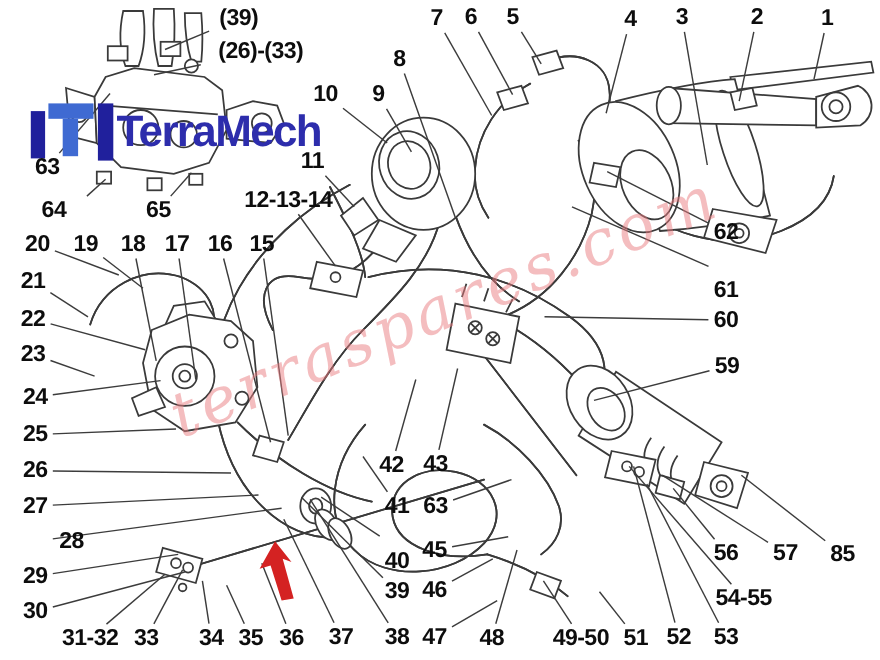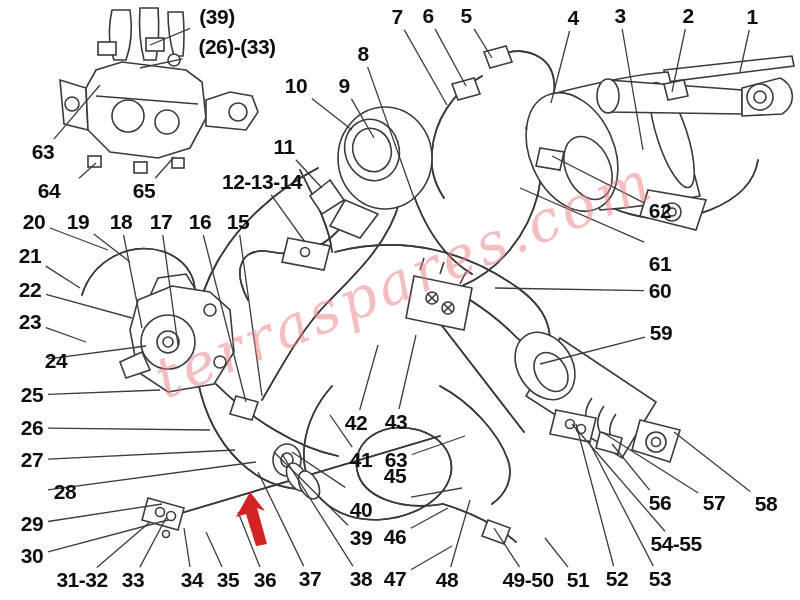--- a/index.html
+++ b/index.html
@@ -260,20 +260,29 @@
         <line x1="644.0" y1="290.7" x2="495" y2="288"></line>
         <line x1="644.1" y1="242.1" x2="520" y2="188"></line>
         <line x1="644.1" y1="202.9" x2="552" y2="156"></line>
       </g>
 
     <polygon id="red-arrow" points="250,492 236,517 246,514 256,546 267,544 257,508 265,511" stroke="none" fill="#d42222"></polygon>
   </svg>
 
   <div class="watermark">terraspares.com</div>
 
+  <div class="logo">
+    <div class="logo-mark">
+      <div class="b1"></div>
+        <div class="b2top"></div>
+        <div class="b2stem"></div>
+        <div class="b3"></div>
+    </div>
+    <span class="logo-text">TerraMech</span>
+  </div>
 
   <div id="callouts">
       <div class="callout" style="left: 217px; top: 17px;">(39)</div>
       <div class="callout" style="left: 237px; top: 47px;">(26)-(33)</div>
       <div class="callout" style="left: 43px; top: 152px;">63</div>
       <div class="callout" style="left: 49px; top: 191px;">64</div>
       <div class="callout" style="left: 144px; top: 191px;">65</div>
       <div class="callout" style="left: 397px; top: 17px;">7</div>
       <div class="callout" style="left: 428px; top: 16px;">6</div>
       <div class="callout" style="left: 466px; top: 16px;">5</div>
@@ -288,50 +297,50 @@
       <div class="callout" style="left: 262px; top: 182px;">12-13-14</div>
       <div class="callout" style="left: 238px; top: 222px;">15</div>
       <div class="callout" style="left: 200px; top: 222px;">16</div>
       <div class="callout" style="left: 161px; top: 222px;">17</div>
       <div class="callout" style="left: 121px; top: 222px;">18</div>
       <div class="callout" style="left: 78px; top: 222px;">19</div>
       <div class="callout" style="left: 34px; top: 222px;">20</div>
       <div class="callout" style="left: 30px; top: 256px;">21</div>
       <div class="callout" style="left: 30px; top: 290px;">22</div>
       <div class="callout" style="left: 30px; top: 322px;">23</div>
-      <div class="callout" style="left: 32px; top: 361px; margin-left: 24px;">24</div>
+      <div class="callout" style="left: 32px; top: 361px;">24</div>
       <div class="callout" style="left: 32px; top: 395px;">25</div>
       <div class="callout" style="left: 32px; top: 428px;">26</div>
       <div class="callout" style="left: 32px; top: 460px;">27</div>
       <div class="callout" style="left: 32px; top: 492px; margin-left: 33px;">28</div>
       <div class="callout" style="left: 32px; top: 524px;">29</div>
       <div class="callout" style="left: 32px; top: 556px;">30</div>
       <div class="callout" style="left: 82px; top: 580px;">31-32</div>
       <div class="callout" style="left: 133px; top: 580px;">33</div>
       <div class="callout" style="left: 192px; top: 580px;">34</div>
       <div class="callout" style="left: 228px; top: 580px;">35</div>
       <div class="callout" style="left: 265px; top: 580px;">36</div>
       <div class="callout" style="left: 310px; top: 579px;">37</div>
       <div class="callout" style="left: 361px; top: 579px;">38</div>
       <div class="callout" style="left: 361px; top: 538px;">39</div>
       <div class="callout" style="left: 361px; top: 498px; margin-top: 12px;">40</div>
       <div class="callout" style="left: 361px; top: 460px;">41</div>
       <div class="callout" style="left: 356px; top: 423px;">42</div>
       <div class="callout" style="left: 396px; top: 422px;">43</div>
       <div class="callout" style="left: 396px; top: 460px;">63</div>
-      <div class="callout" style="left: 395px; top: 476px;">45</div>
+      <div class="callout" style="left: 395px; top: 500px;">45</div>
       <div class="callout" style="left: 395px; top: 537px;">46</div>
       <div class="callout" style="left: 395px; top: 579px;">47</div>
       <div class="callout" style="left: 447px; top: 580px;">48</div>
       <div class="callout" style="left: 528px; top: 580px;">49-50</div>
       <div class="callout" style="left: 578px; top: 580px;">51</div>
       <div class="callout" style="left: 617px; top: 579px;">52</div>
       <div class="callout" style="left: 660px; top: 579px;">53</div>
       <div class="callout" style="left: 676px; top: 544px;">54-55</div>
       <div class="callout" style="left: 660px; top: 503px;">56</div>
       <div class="callout" style="left: 714px; top: 503px;">57</div>
-      <div class="callout" style="left: 766px; top: 504px;">58</div>
+      <div class="callout" style="left: 766px; top: 504px;">85</div>
       <div class="callout" style="left: 661px; top: 333px;">59</div>
       <div class="callout" style="left: 660px; top: 291px;">60</div>
       <div class="callout" style="left: 660px; top: 264px;">61</div>
       <div class="callout" style="left: 660px; top: 211px;">62</div>
     </div>
 </div>
 
 </body></html>

